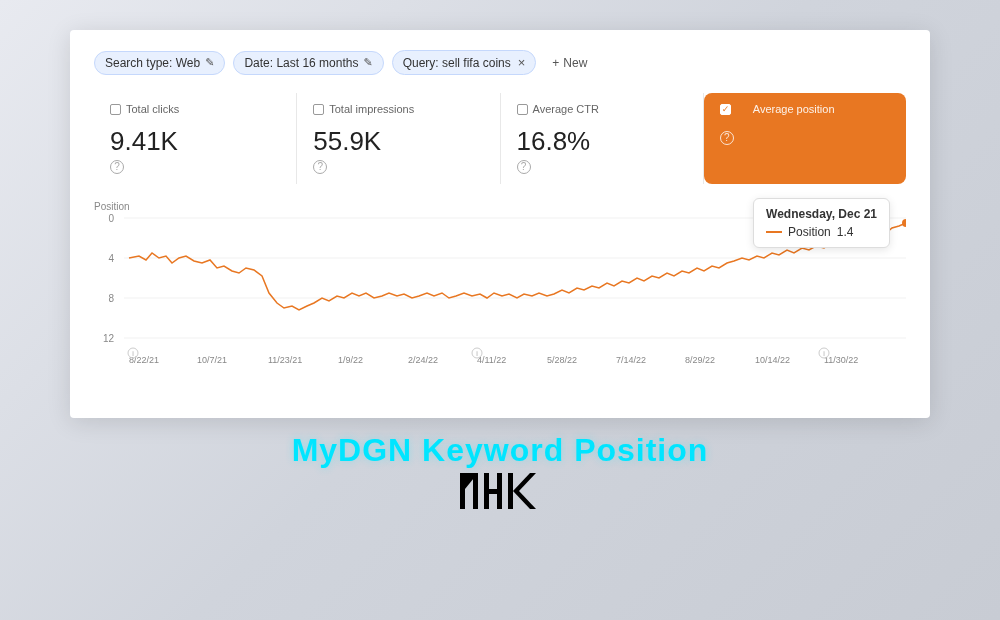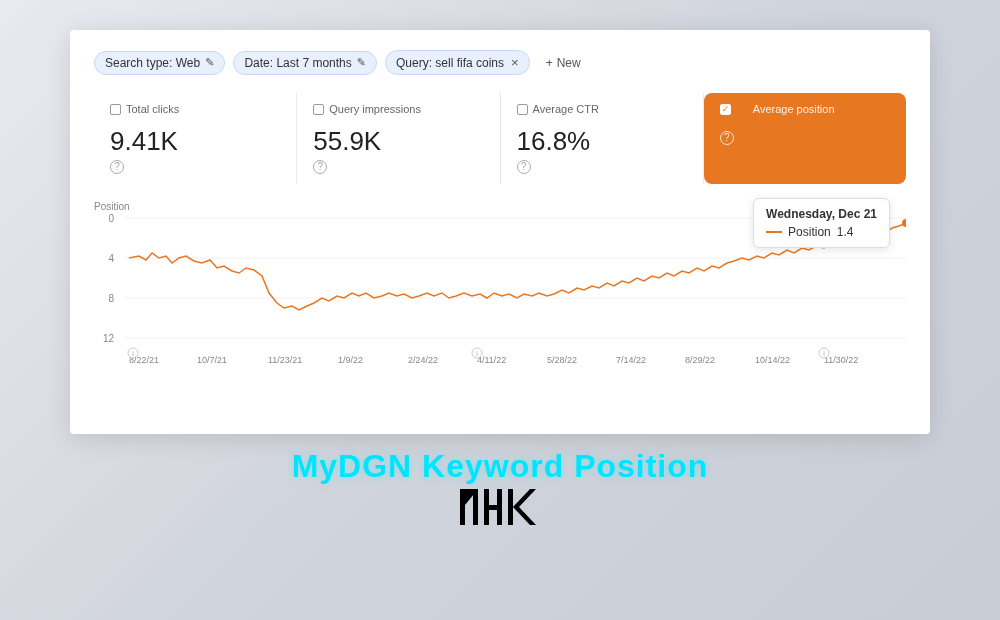--- a/index.html
+++ b/index.html
@@ -14,21 +14,21 @@
       align-items: center;
       justify-content: flex-start;
     }
 
     .main-card {
       background: white;
       border-radius: 4px;
       box-shadow: 0 4px 24px rgba(0,0,0,0.12);
       margin: 30px auto 0;
       width: 860px;
-      padding: 20px 24px 32px;
+      padding: 20px 24px 16px;
     }
 
     .filter-bar {
       display: flex;
       align-items: center;
       gap: 8px;
       margin-bottom: 18px;
     }
 
     .filter-tag {
@@ -225,21 +225,21 @@
 <body>
 
 <div class="main-card">
 
   <div class="filter-bar">
     <div class="filter-tag">
       <span>Search type: Web</span>
       <span class="edit-icon">✎</span>
     </div>
     <div class="filter-tag">
-      <span>Date: Last 7 months</span>
+      <span>Date: Last 16 months</span>
       <span class="edit-icon">✎</span>
     </div>
     <div class="filter-tag">
       <span>Query: sell fifa coins</span>
       <span class="close-icon">×</span>
     </div>
     <div class="filter-new">
       <span>+</span>
       <span>New</span>
     </div>
@@ -250,21 +250,21 @@
       <div class="metric-label">
         <span class="metric-checkbox"></span>
         <span>Total clicks</span>
       </div>
       <div class="metric-value">9.41K</div>
       <span class="metric-info">?</span>
     </div>
     <div class="metric-box">
       <div class="metric-label">
         <span class="metric-checkbox"></span>
-        <span>Query impressions</span>
+        <span>Total impressions</span>
       </div>
       <div class="metric-value">55.9K</div>
       <span class="metric-info">?</span>
     </div>
     <div class="metric-box">
       <div class="metric-label">
         <span class="metric-checkbox"></span>
         <span>Average CTR</span>
       </div>
       <div class="metric-value">16.8%</div>

